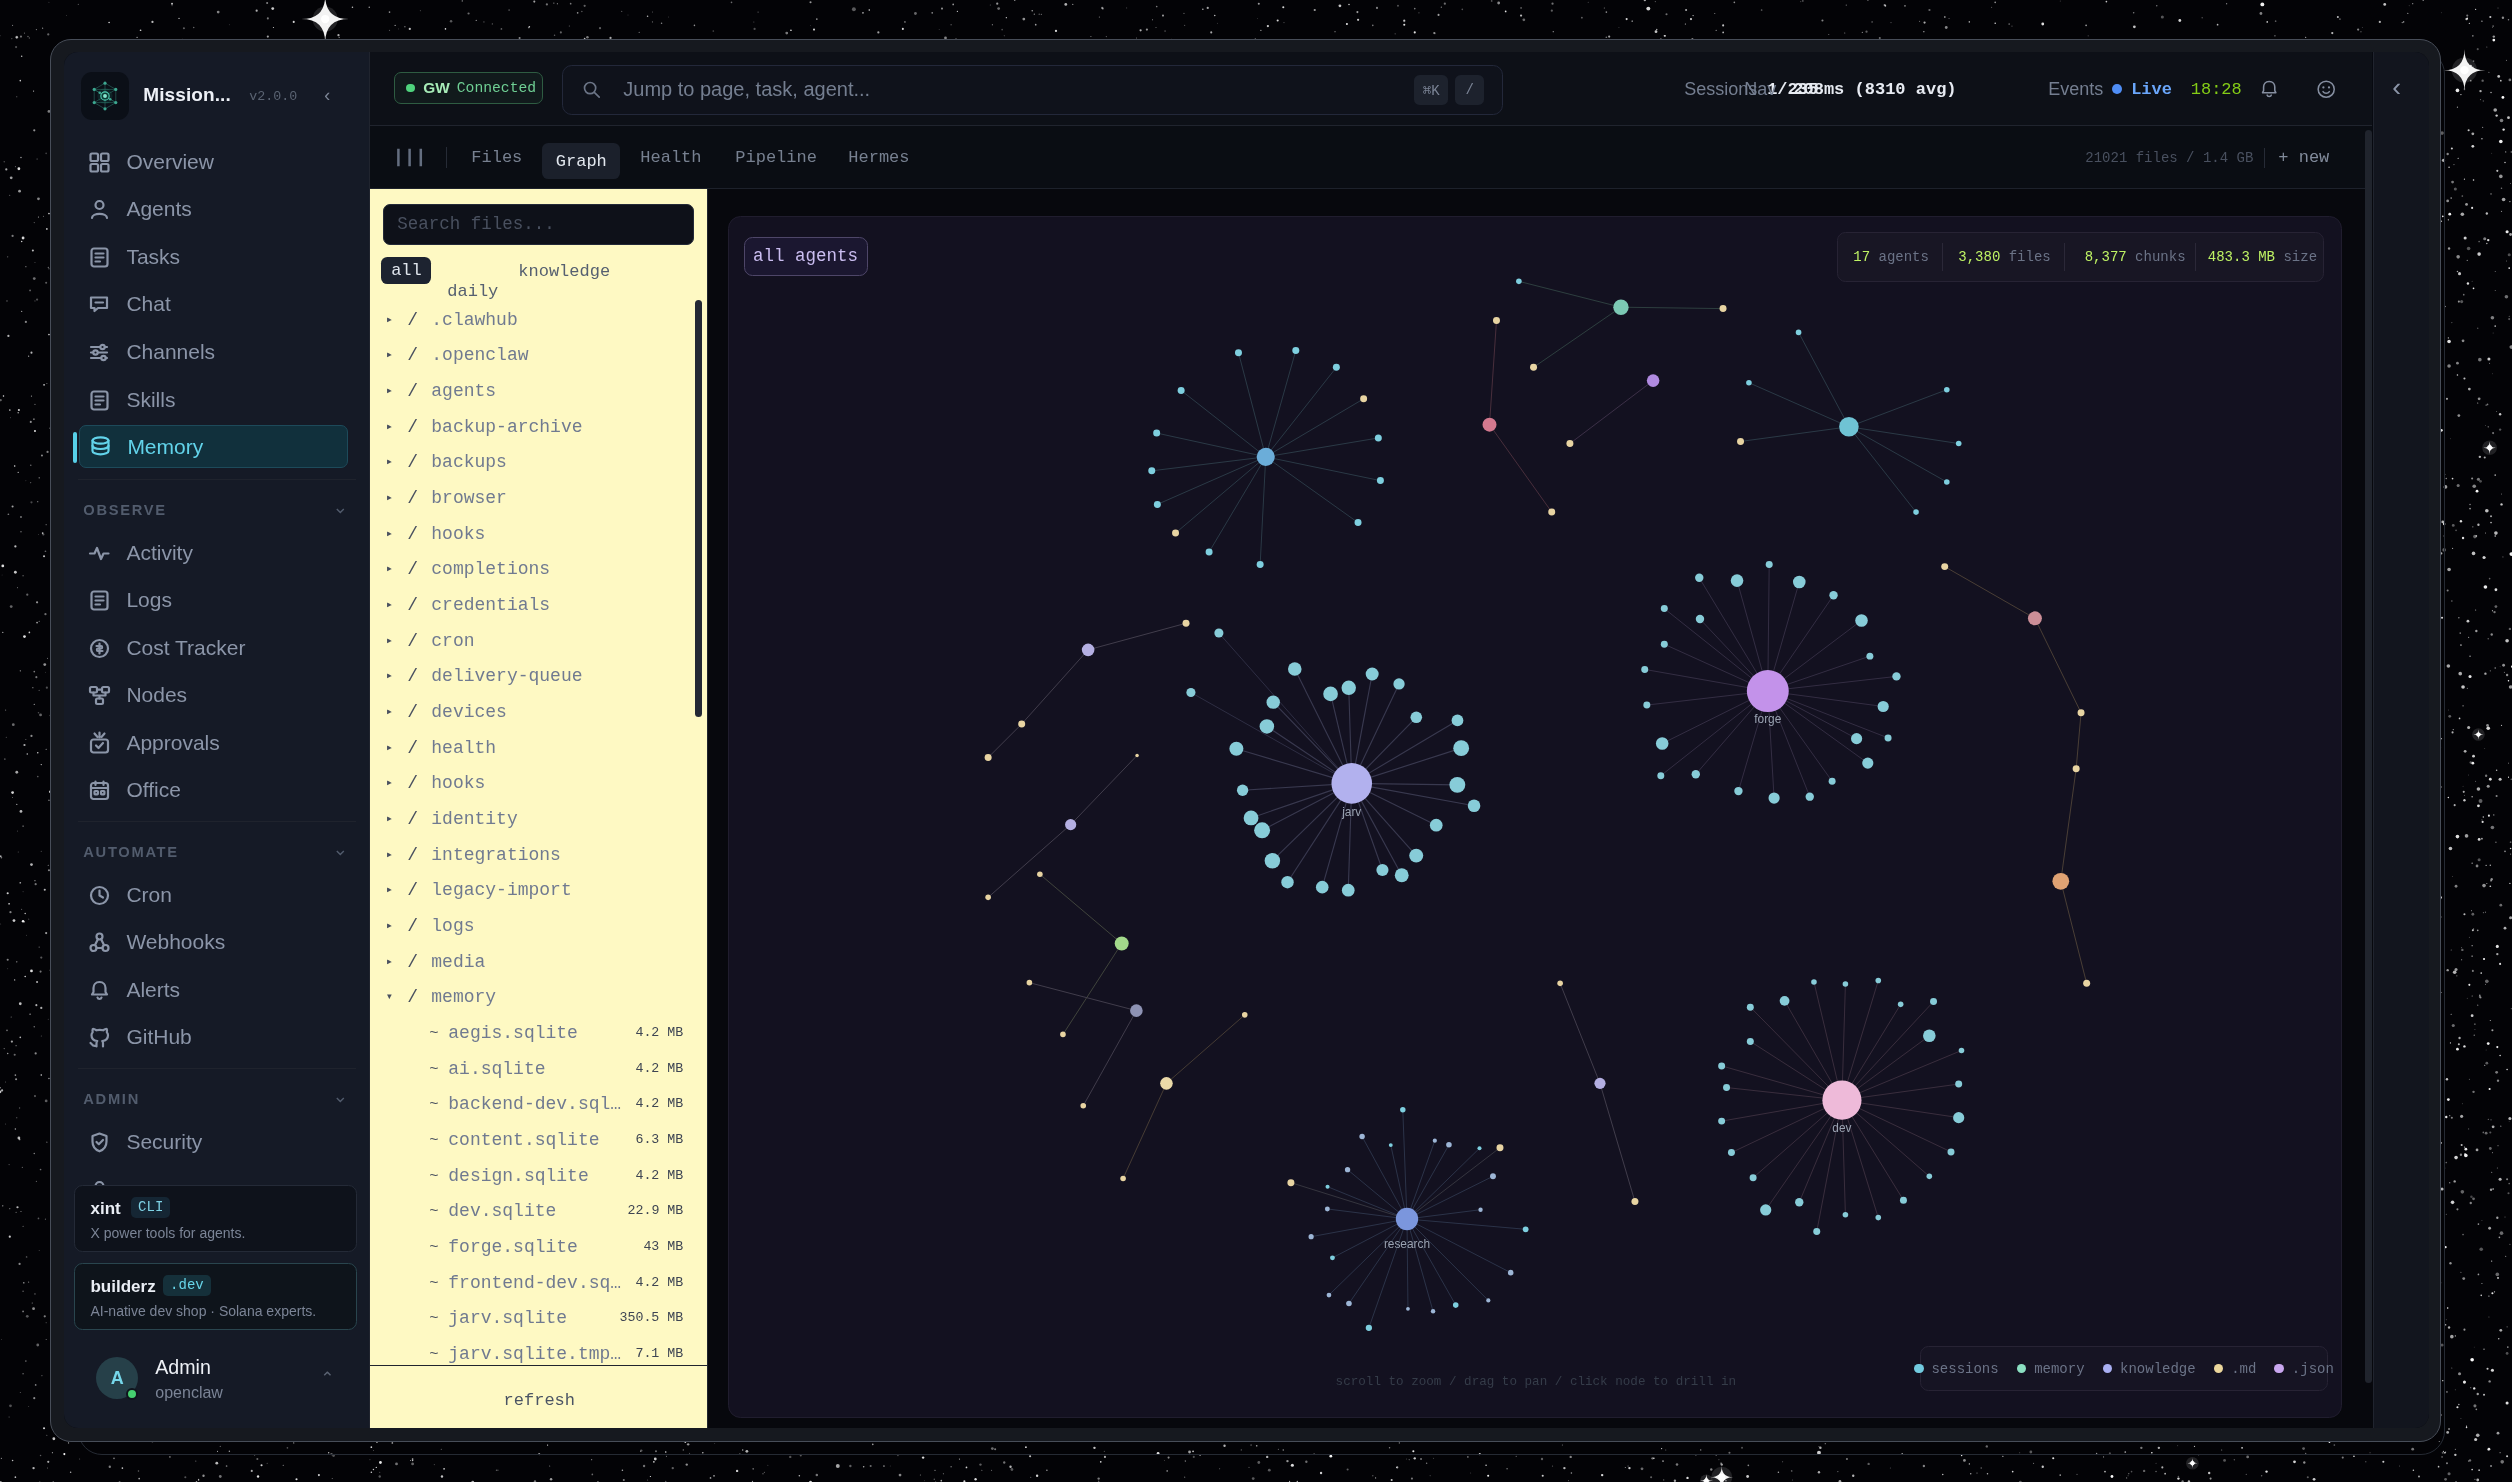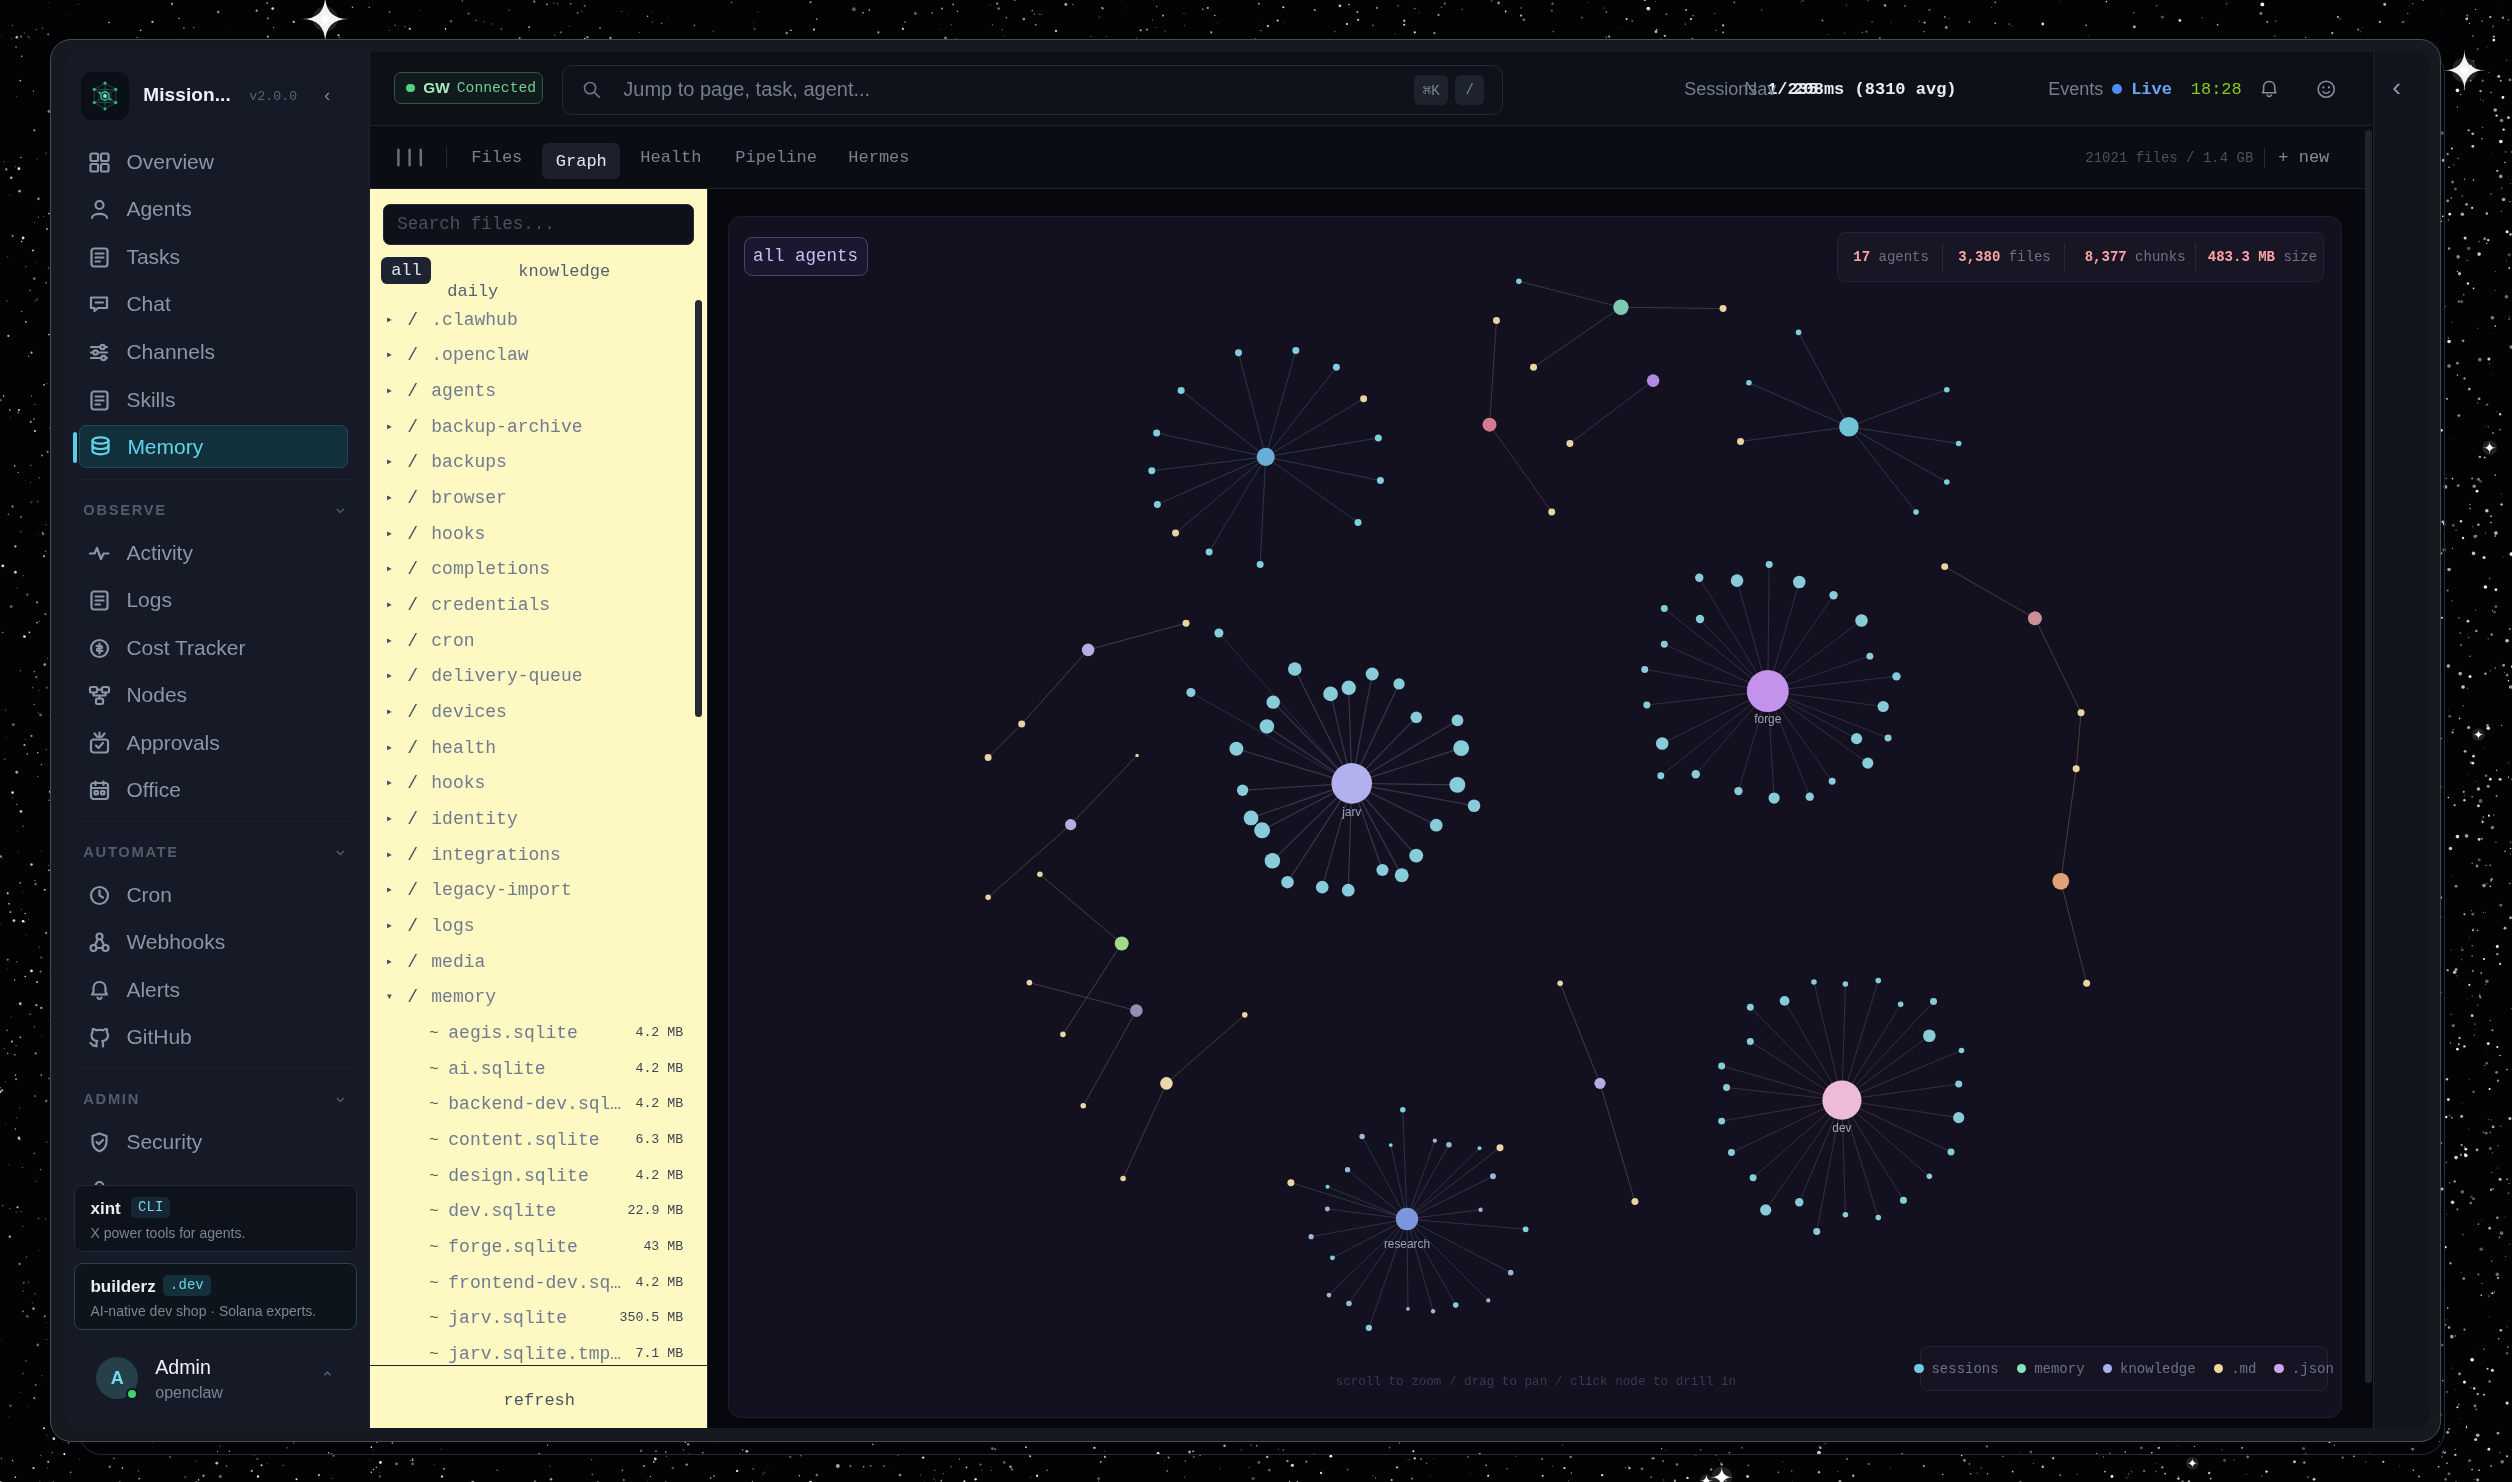--- a/index.html
+++ b/index.html
@@ -93,21 +93,21 @@
   border:0.7px solid #201d2e; border-radius:12.6px; overflow:hidden; }
 .graphsvg { position:absolute; left:0; top:0; }
 .hublabel { fill:#9aa3b2; font-size:17px; font-family:"Liberation Sans",sans-serif; text-anchor:middle; }
 .agchip { position:absolute; left:14.7px; top:19.6px; width:124px; height:39px; background:#1b1730;
   border:1px solid #4e4668; border-radius:8.4px; color:#cabdf0;
   font-family:"Liberation Mono",monospace; font-size:17.5px;
   display:flex; align-items:center; justify-content:center; }
 .stats { position:absolute; left:1108px; top:14.7px; width:487px; height:50px; background:#181624;
   border:0.7px solid #272334; border-radius:8.4px; display:flex; align-items:center;
   font-family:"Liberation Mono",monospace; font-size:14px; white-space:pre; }
-.stats b { color:#fca5a5; font-weight:bold; }
+.stats b { color:#bef264; font-weight:normal; }
 .stats span { color:#6b7387; }
 .stats .sep { width:0.7px; height:28px; background:#2b2838; }
 .legend { position:absolute; left:1191px; top:1129px; width:408px; height:45px; background:rgba(24,22,36,.75);
   border:0.7px solid #272334; border-radius:8.4px; display:flex; align-items:center; justify-content:center;
   gap:18px; font-family:"Liberation Mono",monospace; font-size:14px; color:#6b7387; white-space:nowrap; }
 .legend .li { display:inline-flex; align-items:center; }
 .legend i { display:inline-block; width:9.8px; height:9.8px; border-radius:50%; margin-right:7.7px; }
 .hint { position:absolute; left:0; top:1158px; width:1614px; text-align:center;
   font-family:"Liberation Mono",monospace; font-size:12.6px; color:#353c49; }
 

